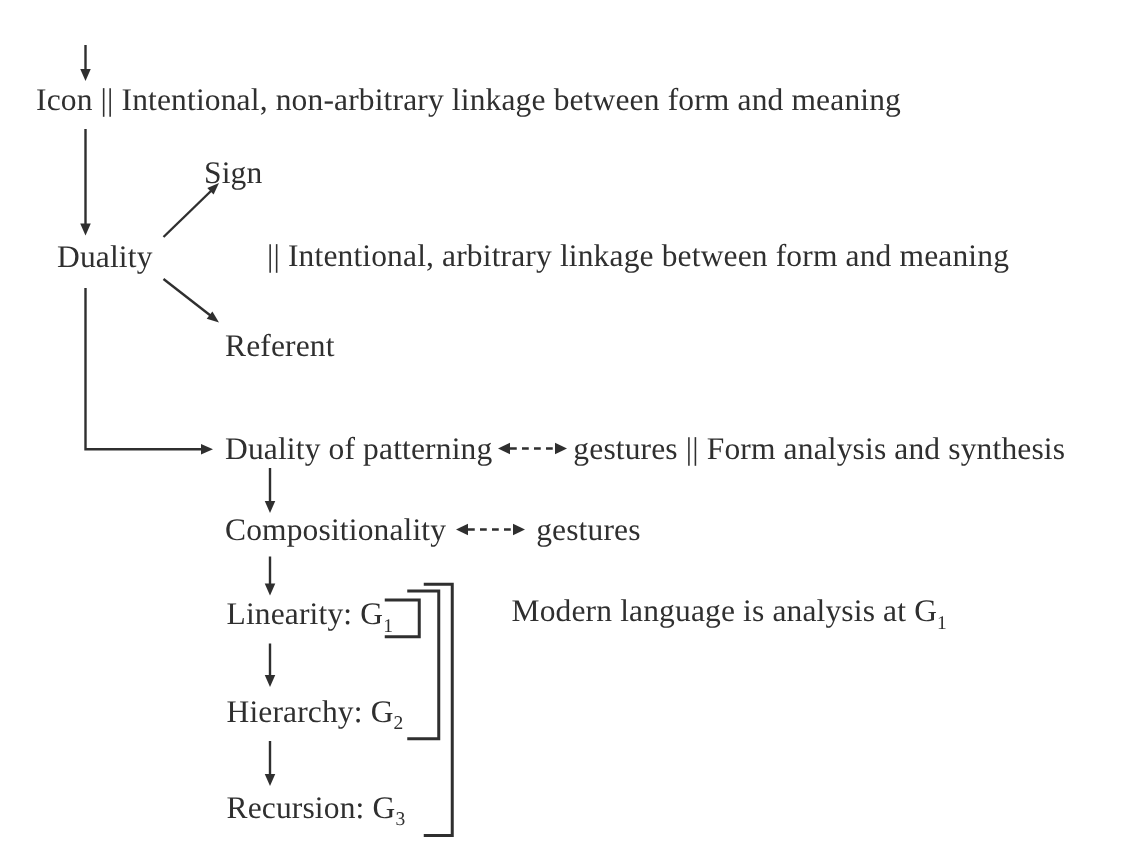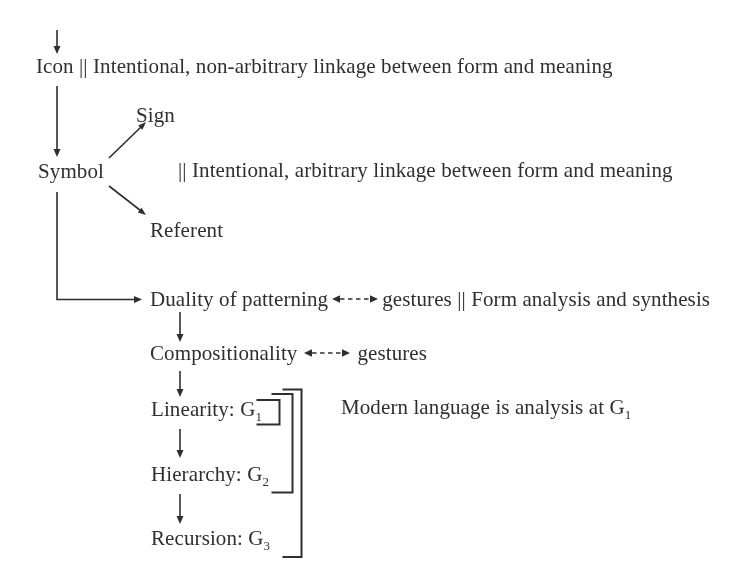--- a/index.html
+++ b/index.html
@@ -80,25 +80,25 @@
       <line x1="180" y1="494" x2="180" y2="517"></line>
       <polygon points="180,524 176.5,516 183.5,516"></polygon>
     </g>
 
     <path class="bracket" d="M 256.5,400 H 279.5 V 424.5 H 256.5"></path>
     <path class="bracket" d="M 271.5,394 H 292.5 V 492.5 H 271.5"></path>
     <path class="bracket" d="M 282.5,389.5 H 301.5 V 557 H 282.5"></path>
   </svg>
 
 
-  <div class="t" style="left:36px;top:54px">Icon || Intentional, non-arbitrary linkage between form and meaning</div>
+  <div class="t" style="left:24px;top:54px">Icon || Intentional, non-arbitrary linkage between form and meaning</div>
 
   <div class="t" style="left:136px;top:103px">Sign</div>
 
-  <div class="t" style="left:38px;top:159px">Symbol</div>
+  <div class="t" style="left:38px;top:159px">Duality</div>
 
   <div class="t" style="left:178px;top:158px">|| Intentional, arbitrary linkage between form and meaning</div>
 
   <div class="t" style="left:150px;top:218px">Referent</div>
 
   <div class="t row" style="left:150px;top:287px">
     <span>Duality of patterning</span>
     <svg class="darrow gap4" width="46" height="14" viewBox="0 0 46 14">
       <polygon class="head" points="0,7 8,3.2 8,10.8"></polygon>
       <line class="dash" x1="8" y1="7" x2="38" y2="7"></line>

